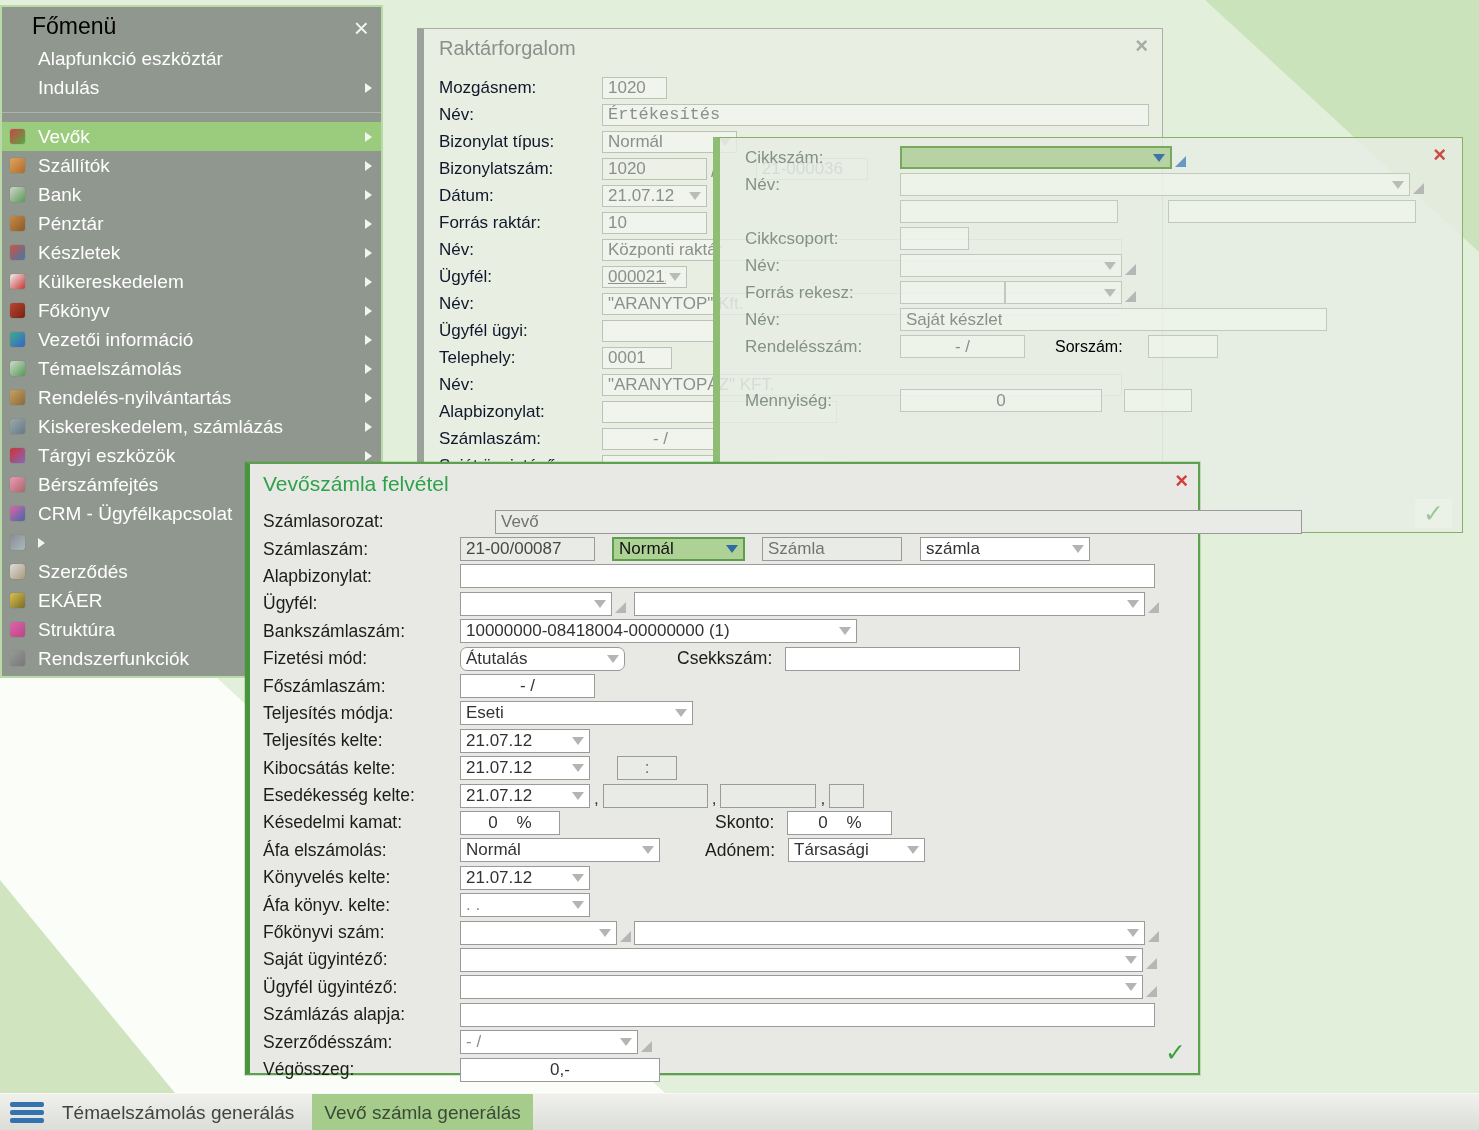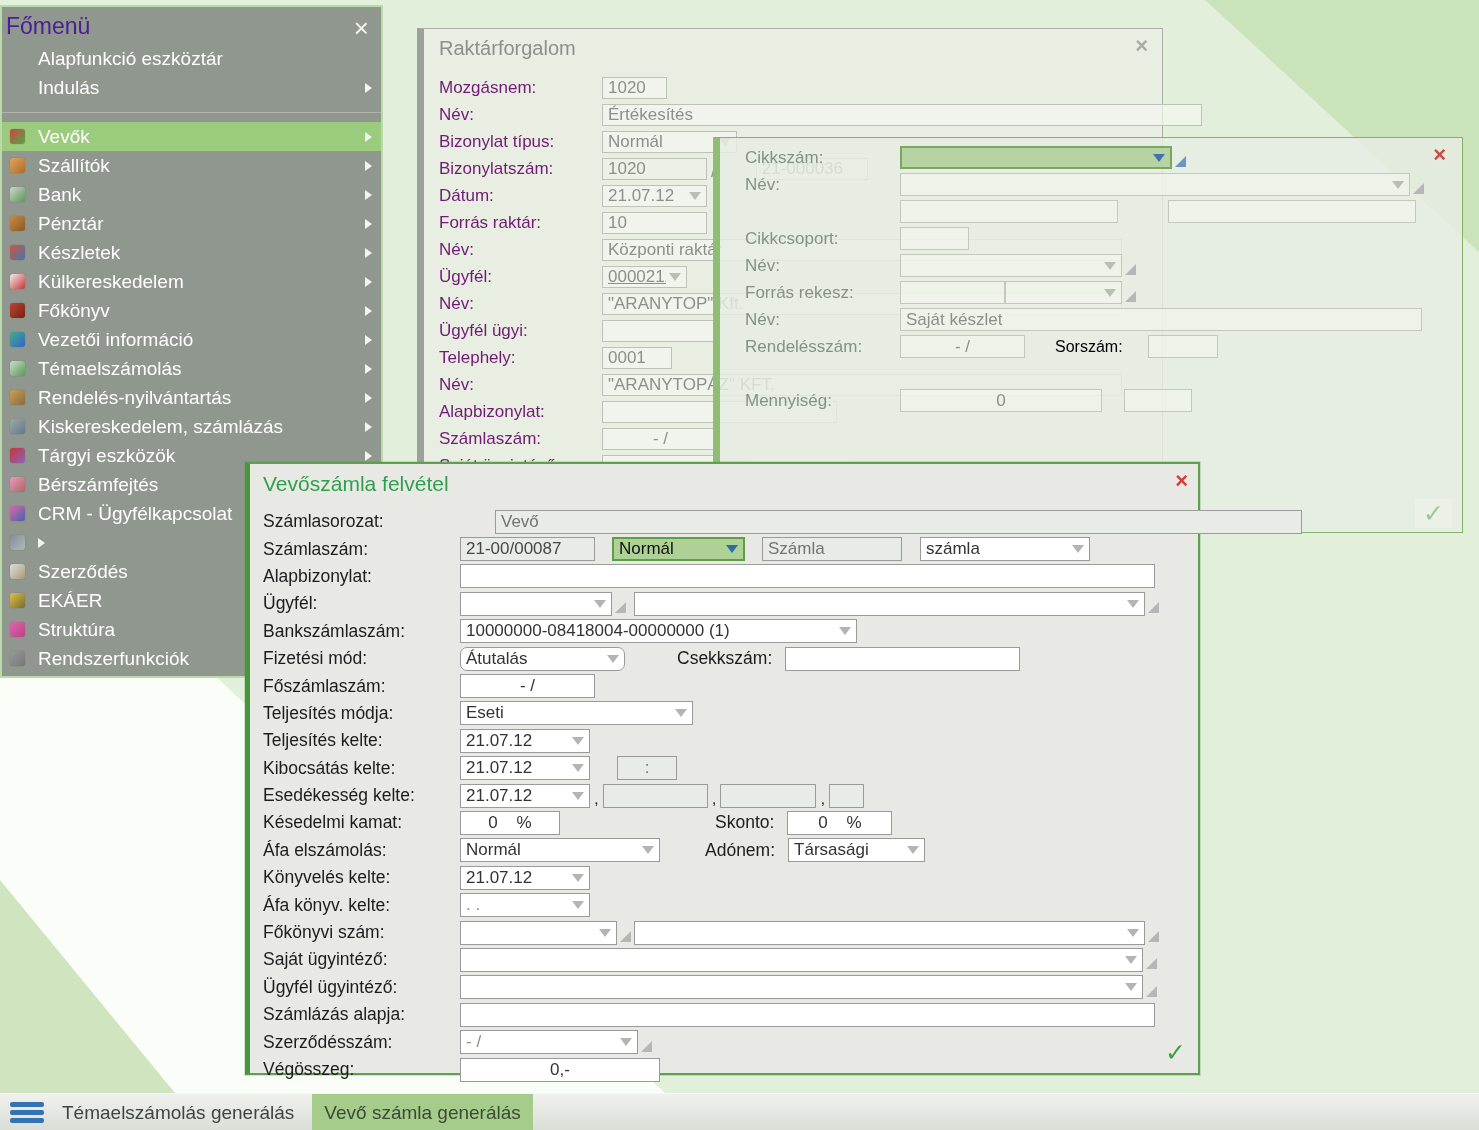--- a/index.html
+++ b/index.html
@@ -35,21 +35,21 @@
   .sep{margin:6px 4px 0 4px;}
   .check-btn{position:absolute;font-size:25px;font-weight:bold;}
 
   
   #raktar{left:417px;top:28px;width:746px;height:450px;z-index:1;
     background:rgba(233,238,228,.92);border:1px solid #abafa8;border-left:7px solid #9da19c;}
   #raktar .win-title{color:#8a908a;padding-left:15px;}
   #raktar .close-x{right:14px;color:#a7ada6;}
   #raktar .form{padding:10px 0 0 15px;}
   #raktar .row{height:27px;}
-  #raktar .lbl{flex-basis:163px;color:#701a75;font-size:17px;}
+  #raktar .lbl{flex-basis:163px;color:#0f172a;font-size:17px;}
   #raktar .fld{height:22px;background:rgba(246,248,241,.65);border:1px solid #bcc2b6;color:#8a908a;font-size:17px;}
   #raktar .fld.ro{background:rgba(240,243,235,.55);}
   #raktar .arr{border-top-color:#b9beb3;}
   #raktar .sep{color:#8a908a;font-size:17px;}
 
   
   #forgalom{left:713px;top:137px;width:750px;height:396px;z-index:3;
     background:rgba(231,237,227,.82);border:1px solid #84b168;border-left:7px solid #8fbd73;}
   #forgalom .win-title{color:#5aa656;padding-left:18px;}
   #forgalom .close-x{right:16px;color:#cc4b44;}
@@ -76,21 +76,21 @@
   #invoice .fld.ro{background:#e9ebe6;color:#70756f;}
   #invoice .fld.green{background:#aed295;border:2px solid #5d9e4a;color:#111;}
   #invoice .fld.dim span{color:#8a8f8a;}
   #invoice .inline-lbl{color:#1c1c1c;font-size:17.5px;text-align:center;}
   #invoice .sep{color:#333;font-size:17px;}
   #invoice .check-btn{right:12px;bottom:6px;color:#3aa23a;}
 
   
   #menu{position:absolute;left:0;top:5px;width:383px;height:673px;z-index:4;box-sizing:border-box;
     background:#90978f;border:2px solid #b9d9a8;}
-  #menu .menu-title{color:#4c1d95;font-size:23px;padding:6px 0 4px 4px;}
+  #menu .menu-title{color:#000000;font-size:23px;padding:6px 0 4px 30px;}
   #menu .close-x{right:12px;top:8px;color:#f2f4f0;font-weight:normal;font-size:26px;}
   .menu-top-item{height:29px;display:flex;align-items:center;padding-left:36px;color:#fff;font-size:19px;position:relative;}
   .menu-sep{height:1px;background:#aeb4ab;margin:10px 0 9px 0;}
   .menu-item{height:29px;display:flex;align-items:center;padding:0 9px 0 8px;color:#fff;font-size:19px;gap:13px;}
   .menu-item.sel{background:#9bcb7c;}
   .mi-icon{width:15px;height:15px;border-radius:3px;flex:0 0 15px;box-shadow:0 0 1px rgba(0,0,0,.4);}
   .mi-label{flex:1 1 auto;white-space:nowrap;overflow:hidden;}
   .mi-arrow{width:0;height:0;border-top:5px solid transparent;border-bottom:5px solid transparent;border-left:7px solid #f2f4f0;flex:0 0 auto;}
   .menu-top-item .mi-arrow{position:absolute;right:9px;}
 
@@ -117,21 +117,21 @@
     <span class="close-x">×</span>
     <div class="form" id="raktar-form">
         <div class="row">
           <span class="lbl">Mozgásnem:</span>
           <div class="fld" style="width: 65px;">
             <span>1020</span>
           </div>
         </div>
         <div class="row">
           <span class="lbl">Név:</span>
-          <div class="fld" style="width: 600px;">
+          <div class="fld" style="width: 547px; font-family: Liberation Mono, monospace;">
             <span>Értékesítés</span>
           </div>
         </div>
         <div class="row">
           <span class="lbl">Bizonylat típus:</span>
           <div class="fld combo" style="width: 135px;">
             <span>Normál</span>
             <i class="arr"></i>
           </div>
         </div>
@@ -268,21 +268,21 @@
             <span></span>
           </div>
           <div class="fld combo" style="width: 117px;">
             <span></span>
             <i class="arr"></i>
           </div>
           <span class="grip"></span>
         </div>
         <div class="row">
           <span class="lbl">Név:</span>
-          <div class="fld" style="width: 522px;">
+          <div class="fld" style="width: 427px;">
             <span>Saját készlet</span>
           </div>
         </div>
         <div class="row">
           <span class="lbl">Rendelésszám:</span>
           <div class="fld center" style="width: 125px;">
             <span>- /</span>
           </div>
           <span class="inline-lbl" style="margin-left: 30px;">Sorszám:</span>
           <div class="fld" style="width: 70px; margin-left: 25px;">

